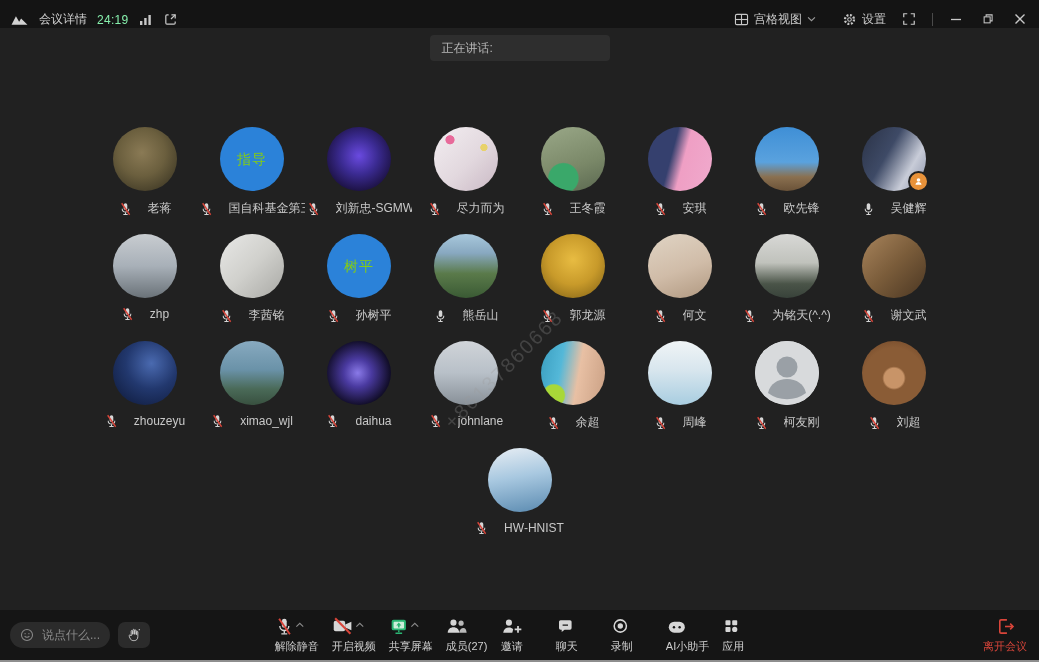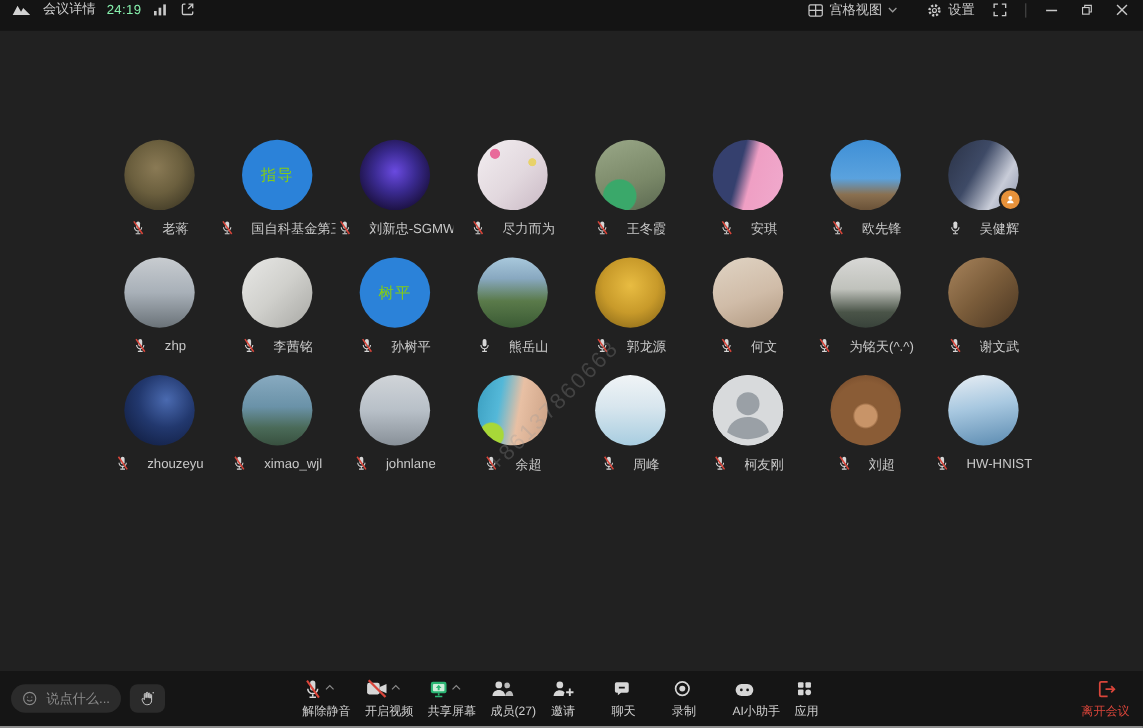--- a/index.html
+++ b/index.html
@@ -4,21 +4,21 @@
 <style>
   html,body{margin:0;padding:0;}
   body{
     width:1039px;height:662px;position:relative;overflow:hidden;
     background:#212121;font-family:"Liberation Sans","DejaVu Sans",sans-serif;
     -webkit-font-smoothing:antialiased;
   }
   
   .titlebar{
     position:absolute;top:0;left:0;right:0;height:28px;background:#141414;
-    display:flex;align-items:flex-start;color:#c9c9c9;font-size:12px;z-index:10;gap:35px;
+    display:flex;align-items:flex-end;color:#c9c9c9;font-size:12px;z-index:10;gap:35px;
   }
   .tb-left{display:flex;align-items:center;gap:10px;padding-left:10px;}
   .tb-right{margin-left:auto;display:flex;align-items:center;gap:14px;padding-right:10px;}
   .tb-item{display:flex;align-items:center;gap:5px;cursor:pointer;margin-left:12px;}
   .tb-title{color:#cfcfcf;}
   .tb-timer{color:#86efac;letter-spacing:.3px;}
   .tb-divider{width:1px;height:13px;background:#4a4a4a;}
   .winbtn{width:18px;height:18px;display:flex;align-items:center;justify-content:center;cursor:pointer;}
   
   .main{position:absolute;top:28px;left:0;right:0;bottom:52px;background:#212121;}
@@ -38,21 +38,21 @@
     display:flex;align-items:center;justify-content:center;overflow:visible;
   }
   .avatar .ainner{position:absolute;inset:0;border-radius:50%;overflow:hidden;}
   .avatar .atext{
     position:relative;color:#84cc16;font-size:14px;line-height:1;letter-spacing:1px;z-index:1;
   }
   .badge{
     position:absolute;right:-3px;bottom:-1px;width:17px;height:17px;border-radius:50%;
     background:#e8923a;border:2px solid #212121;display:flex;align-items:center;justify-content:center;z-index:2;
   }
-  .nrow{margin-top:9px;display:flex;gap:16px;max-width:105px;}
+  .nrow{margin-top:9px;display:flex;align-items:center;gap:16px;max-width:105px;}
   .pname{
     color:#c9c9c9;font-size:12px;white-space:nowrap;overflow:hidden;max-width:88px;
   }
   
   .watermark{
     position:absolute;left:448px;top:414px;z-index:5;pointer-events:none;
     transform:rotate(-45deg);transform-origin:0 50%;
     color:#9a9a9a;opacity:.28;font-size:20px;letter-spacing:2px;white-space:nowrap;
   }
   
@@ -162,20 +162,23 @@
     <span class="winbtn">
       <svg width="12" height="12" viewBox="0 0 12 12" stroke="#c8c8c8" stroke-width="1.3">
           <line x1="1.5" y1="1.5" x2="10.5" y2="10.5"></line>
           <line x1="10.5" y1="1.5" x2="1.5" y2="10.5"></line>
         </svg>
     </span>
   </div>
 </div>
 
 <div class="main">
+  <div class="speaking">
+    <span>正在讲话:</span>
+  </div>
   <div class="grid">
       <div class="cell">
         <div class="avatar">
           <div class="ainner" style="background: radial-gradient(circle at 45% 40%, rgb(138, 122, 85) 0%, rgb(107, 95, 62) 45%, rgb(46, 42, 28) 100%);"></div>
         </div>
         <div class="nrow">
           <span style="display: flex;">
             <svg width="13" height="14" viewBox="0 0 20 22">
               <rect x="7.2" y="2" width="5.6" height="10.5" rx="2.8" fill="#d6d6d6"></rect>
               <path d="M4.8 10.5a5.2 5.2 0 0 0 10.4 0" fill="none" stroke="#d6d6d6" stroke-width="1.6"></path>
@@ -473,20 +476,37 @@
           <span style="display: flex;">
             <svg width="13" height="14" viewBox="0 0 20 22">
               <rect x="7.2" y="2" width="5.6" height="10.5" rx="2.8" fill="#d6d6d6"></rect>
               <path d="M4.8 10.5a5.2 5.2 0 0 0 10.4 0" fill="none" stroke="#d6d6d6" stroke-width="1.6"></path>
               <line x1="10" y1="16.3" x2="10" y2="19" stroke="#d6d6d6" stroke-width="1.6"></line>
               <line x1="6.6" y1="19.6" x2="13.4" y2="19.6" stroke="#d6d6d6" stroke-width="1.6"></line>
               <line x1="4" y1="2" x2="16.5" y2="20" stroke="#d9453a" stroke-width="2.2"></line>
             </svg>
           </span>
           <span class="pname">ximao_wjl</span>
+        </div>
+      </div>
+      <div class="cell">
+        <div class="avatar">
+          <div class="ainner" style="background: radial-gradient(circle at 48% 50%, rgb(138, 122, 232) 0%, rgb(74, 58, 160) 30%, rgb(18, 14, 42) 70%, rgb(6, 6, 16) 100%);"></div>
+        </div>
+        <div class="nrow">
+          <span style="display: flex;">
+            <svg width="13" height="14" viewBox="0 0 20 22">
+              <rect x="7.2" y="2" width="5.6" height="10.5" rx="2.8" fill="#d6d6d6"></rect>
+              <path d="M4.8 10.5a5.2 5.2 0 0 0 10.4 0" fill="none" stroke="#d6d6d6" stroke-width="1.6"></path>
+              <line x1="10" y1="16.3" x2="10" y2="19" stroke="#d6d6d6" stroke-width="1.6"></line>
+              <line x1="6.6" y1="19.6" x2="13.4" y2="19.6" stroke="#d6d6d6" stroke-width="1.6"></line>
+              <line x1="4" y1="2" x2="16.5" y2="20" stroke="#d9453a" stroke-width="2.2"></line>
+            </svg>
+          </span>
+          <span class="pname">daihua</span>
         </div>
       </div>
       <div class="cell">
         <div class="avatar">
           <div class="ainner" style="background: linear-gradient(rgb(208, 212, 216) 0%, rgb(184, 192, 200) 50%, rgb(136, 144, 152) 100%);"></div>
         </div>
         <div class="nrow">
           <span style="display: flex;">
             <svg width="13" height="14" viewBox="0 0 20 22">
               <rect x="7.2" y="2" width="5.6" height="10.5" rx="2.8" fill="#d6d6d6"></rect>

